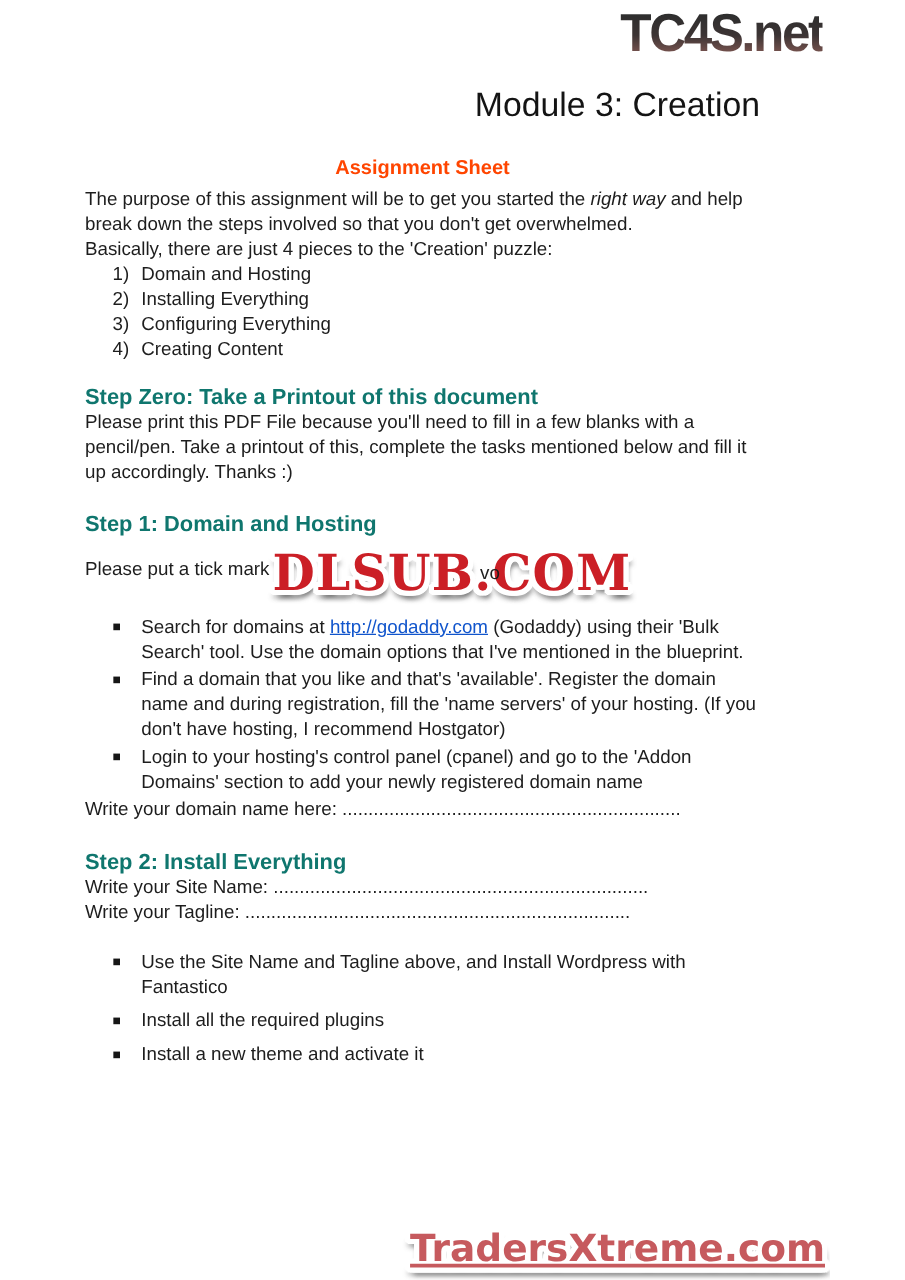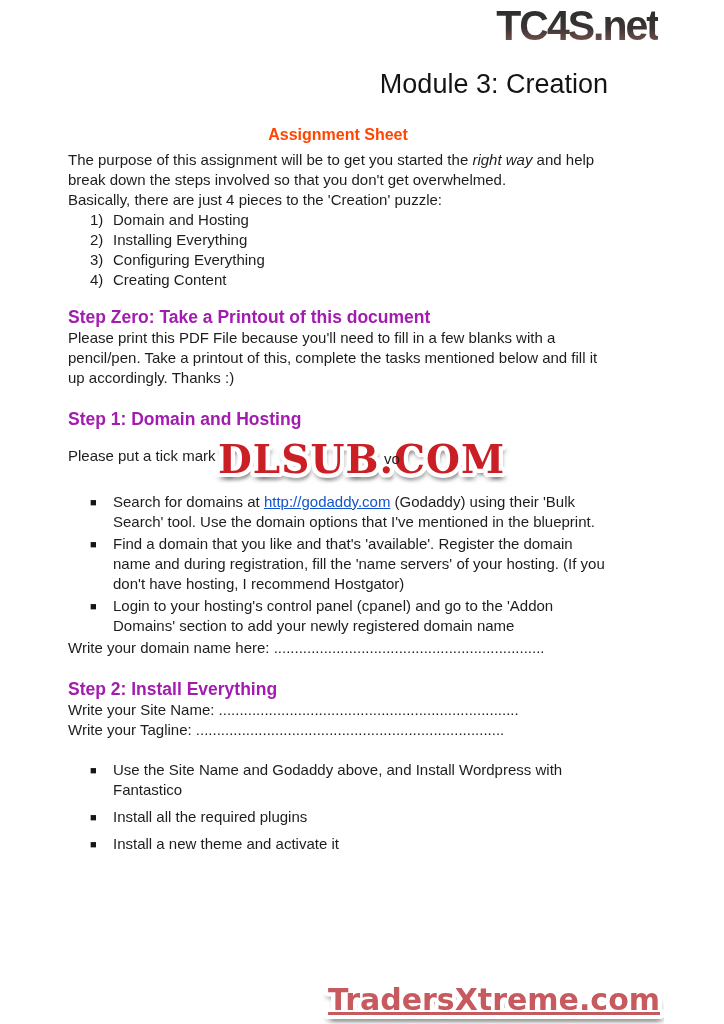--- a/index.html
+++ b/index.html
@@ -21,21 +21,21 @@
   }
   
   .title { margin-top:68px; text-align:right; font-size:27px; line-height:32px; font-weight:400; color:#141414; }
   .subtitle { margin-top:20px; text-align:center; font-size:16px; line-height:30px; font-weight:700; }
   
   p.body { margin-top:0; }
   .mt-intro { margin-top:42px; }
   .mt14 { margin-top:14px; }
   .mt16 { margin-top:16px; }
   .mt20 { margin-top:20px; }
-  h3.stephead { font-size:17.5px; line-height:22px; font-weight:700; color:#a21caf; }
+  h3.stephead { font-size:17.5px; line-height:22px; font-weight:700; color:#0f766e; }
   .nowrap { white-space:nowrap; overflow:hidden; }
   i { font-style:italic; }
   a.link { text-decoration:underline; }
   
   .numrow { display:flex; }
   .numrow .num { width:23px; margin-left:22px; flex:none; }
   
   .brow { display:flex; margin-bottom:2px; }
   .brow .sq { width:23px; margin-left:22px; flex:none; font-size:11px; line-height:20px; color:#161616; }
   .bullets2 .brow { margin-bottom:7px; }
@@ -124,21 +124,21 @@
   <p class="body nowrap mt14">Write your domain name here: .................................................................</p>
 
   <h3 class="stephead mt20">Step 2: Install Everything</h3>
 
   <p class="body nowrap mt20">Write your Site Name: ........................................................................</p>
   <p class="body nowrap">Write your Tagline: ..........................................................................</p>
 
   <div class="bullets2 mt20">
     <div class="brow">
       <span class="sq">■</span>
-      <p>Use the Site Name and Godaddy above, and Install Wordpress with Fantastico</p>
+      <p>Use the Site Name and Tagline above, and Install Wordpress with Fantastico</p>
     </div>
     <div class="brow">
       <span class="sq">■</span>
       <p>Install all the required plugins</p>
     </div>
     <div class="brow">
       <span class="sq">■</span>
       <p>Install a new theme and activate it</p>
     </div>
   </div>

